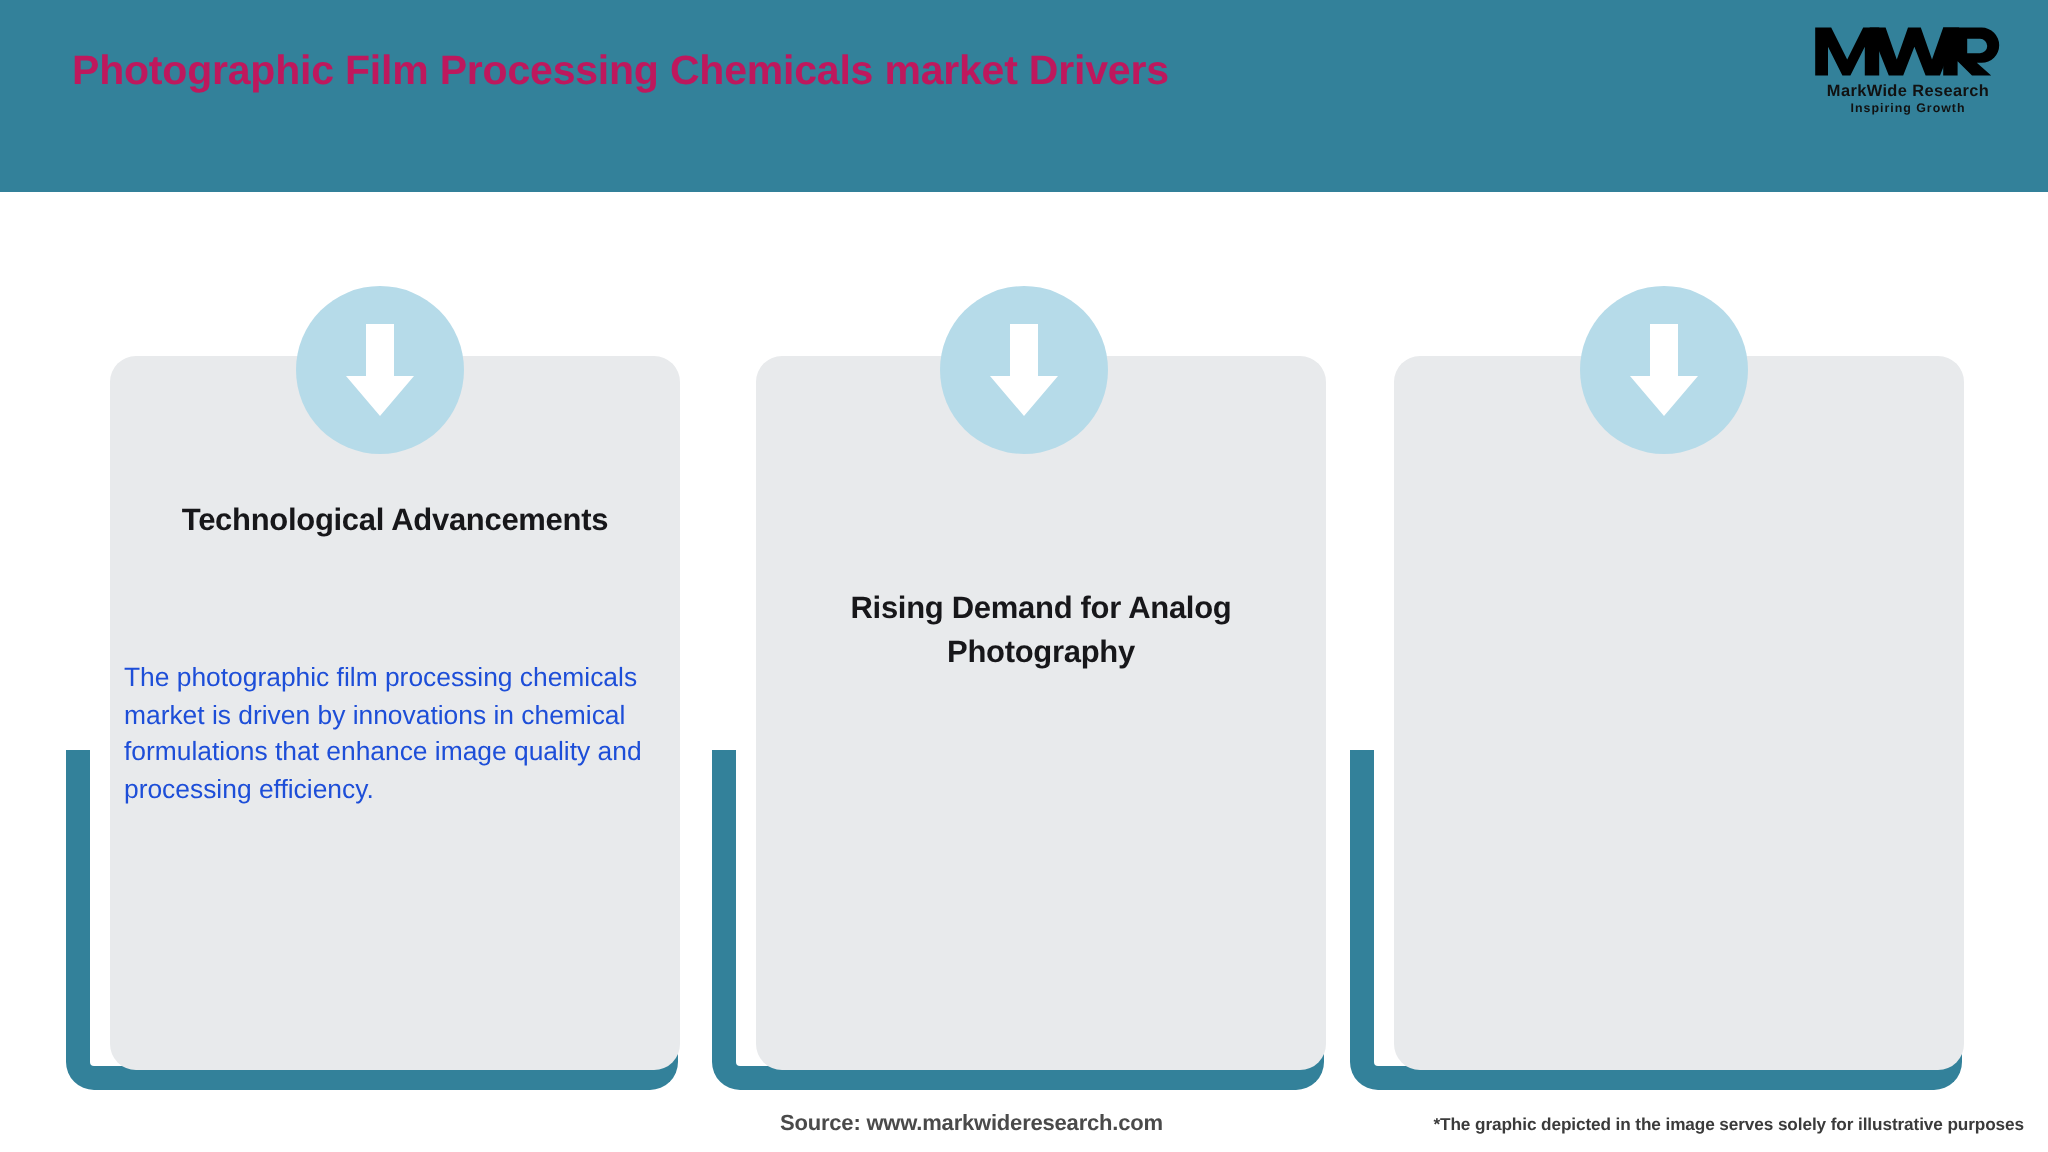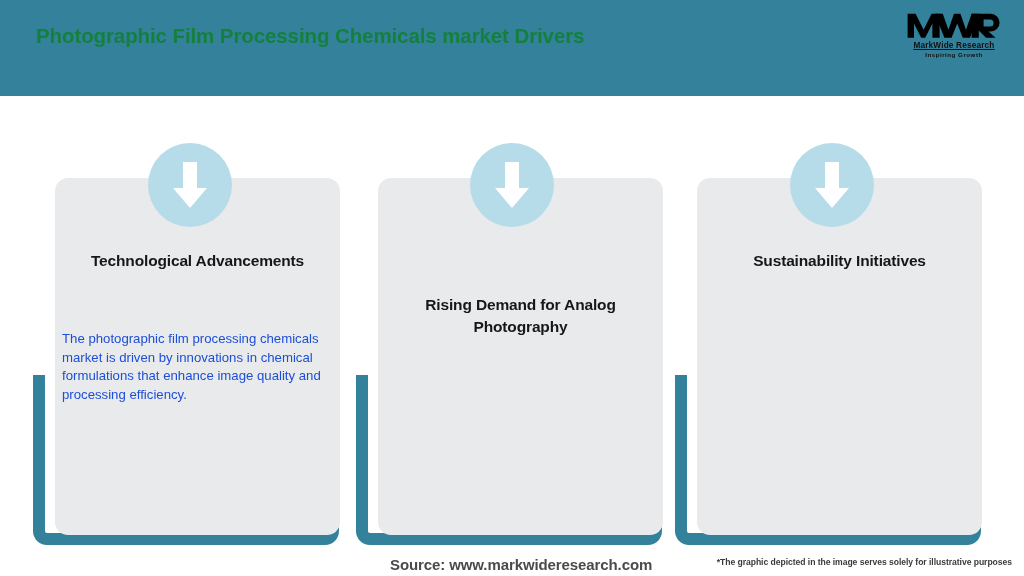--- a/index.html
+++ b/index.html
@@ -25,21 +25,21 @@
     height: 96px;
     background: #33819a;
   }
   .header-title {
     position: absolute;
     left: 36px;
     top: 22px;
     width: 760px;
     font-size: 20.5px;
     font-weight: bold;
-    color: #15803d;
+    color: #be185d;
     letter-spacing: -0.1px;
     line-height: 28px;
   }
 
   
   .logo {
     position: absolute;
     right: 14px;
     top: 8px;
     width: 112px;
@@ -52,21 +52,20 @@
     width: 96px;
     height: 34px;
   }
   .logo-name {
     display: block;
     font-size: 8.2px;
     font-weight: bold;
     color: #111111;
     letter-spacing: 0.2px;
     margin-top: -1px;
-    text-decoration: underline;
   }
   .logo-tag {
     display: block;
     font-size: 6.2px;
     font-weight: bold;
     color: #111111;
     letter-spacing: 0.5px;
     margin-top: 1px;
   }
 
@@ -155,21 +154,21 @@
   }
   .col-0 .card-body { left: 62px; width: 268px; }
   .col-1 .card-body { left: 380px; width: 268px; margin-left: -320px; }
   .col-2 .card-body { left: 42px; width: 275px; }
 
   
   .source-note {
     position: absolute;
     left: 390px;
     top: 556px;
-    font-size: 15px;
+    font-size: 11px;
     font-weight: bold;
     color: #4a4a4a;
     letter-spacing: -0.1px;
   }
   .disclaimer {
     position: absolute;
     right: 12px;
     top: 557px;
     font-size: 8.6px;
     font-weight: bold;
@@ -225,20 +224,19 @@
   </div>
 
   <div class="column col-2">
     <div class="bracket"></div>
     <div class="card"></div>
     <div class="icon-circle">
       <svg width="44" height="52" viewBox="0 0 44 52">
         <path d="M15 3 h14 v26 h10 L22 49 L5 29 h10 z" fill="#ffffff"></path>
       </svg>
     </div>
-    <div class="card-title">Sustainability Initiatives</div>
   </div>
 
 </div>
 
 <div class="source-note">Source: www.markwideresearch.com</div>
 
 <div class="disclaimer">*The graphic depicted in the image serves solely for illustrative purposes</div>
 
 </body></html>

